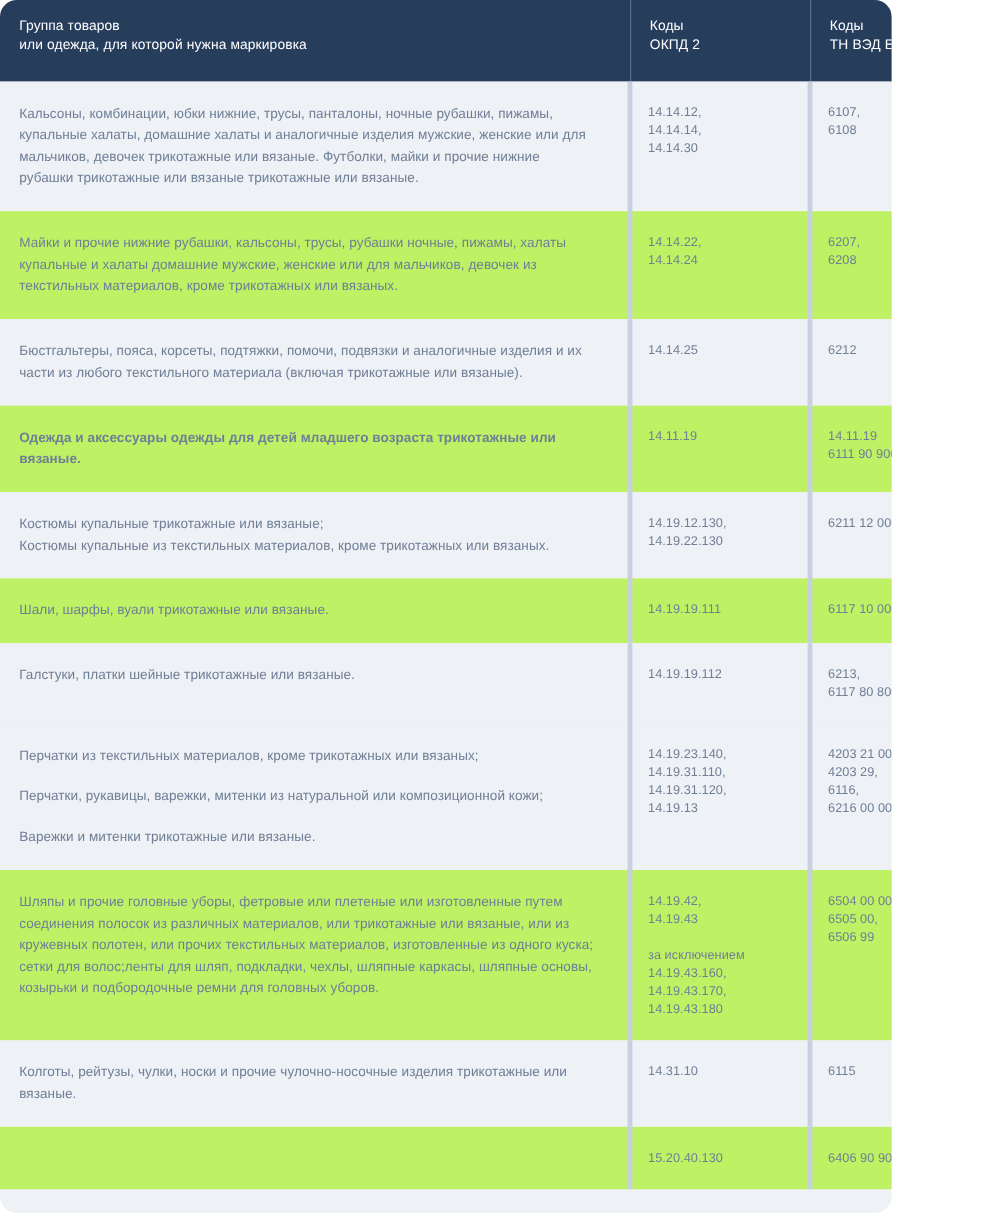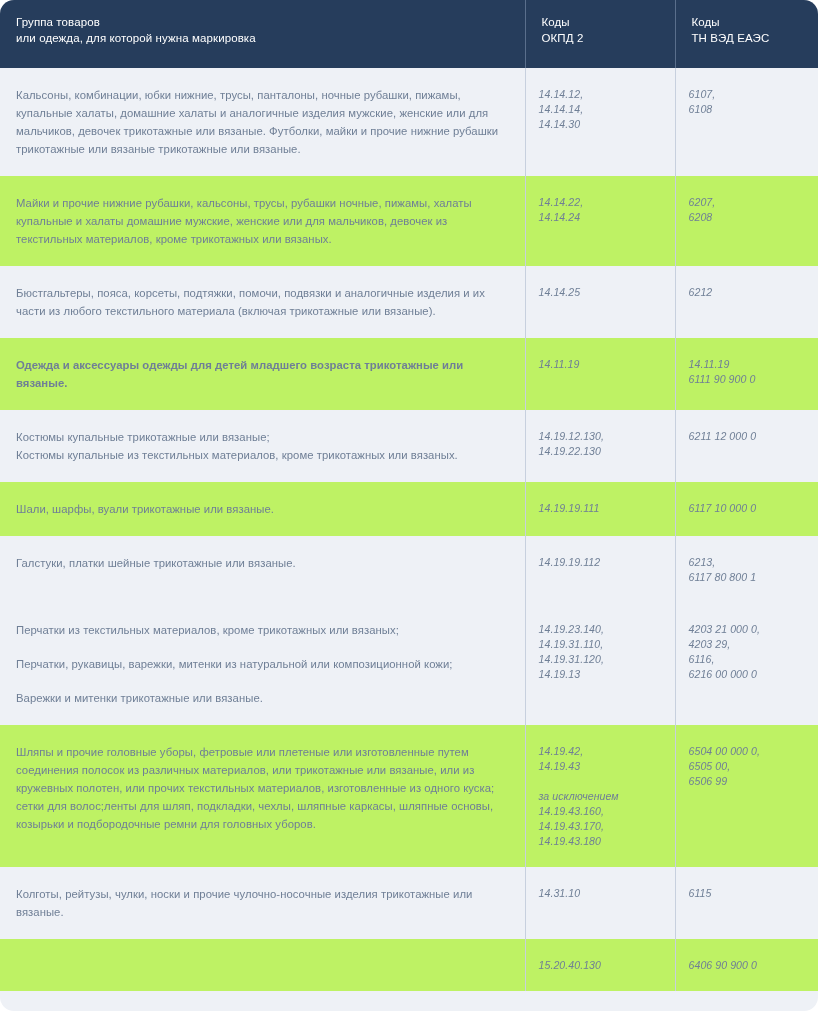--- a/index.html
+++ b/index.html
@@ -9,21 +9,21 @@
     background: #ffffff;
   }
   body {
     width: 825px;
     height: 1011px;
     font-family: "Liberation Sans", "DejaVu Sans", sans-serif;
     -webkit-font-smoothing: antialiased;
   }
 
   .table-wrap {
-    width: 818px;
+    width: 743px;
     height: 1011px;
     box-sizing: border-box;
     border-radius: 14px;
     overflow: hidden;
     background: #eef1f6;
     position: relative;
   }
 
   .tbl {
     width: 100%;
@@ -55,27 +55,26 @@
     vertical-align: top;
     font-size: 11.3px;
     line-height: 18px;
     color: #6f7f96;
     padding: 18px 18px 18px 16px;
     box-sizing: border-box;
     letter-spacing: 0.05px;
   }
   tbody td.c1 { padding-right: 26px; }
   tbody td.c2, tbody td.c3 {
-    border-left: 1px solid #404040;
+    border-left: 4px solid #404040;
     font-size: 10.6px;
     line-height: 15px;
     padding-top: 19px;
     padding-left: 13px;
     white-space: pre-line;
-    font-style: italic;
   }
   tbody tr.odd  td { background: #eef1f6; }
   tbody tr.even td { background: #dfe5ef; }
 
   .para { margin: 0; }
   .para + .para { margin-top: 0; }
   .para.gap { margin-top: 16px; }
 
   col.w1 { width: 525px; }
   col.w2 { width: 150px; }

